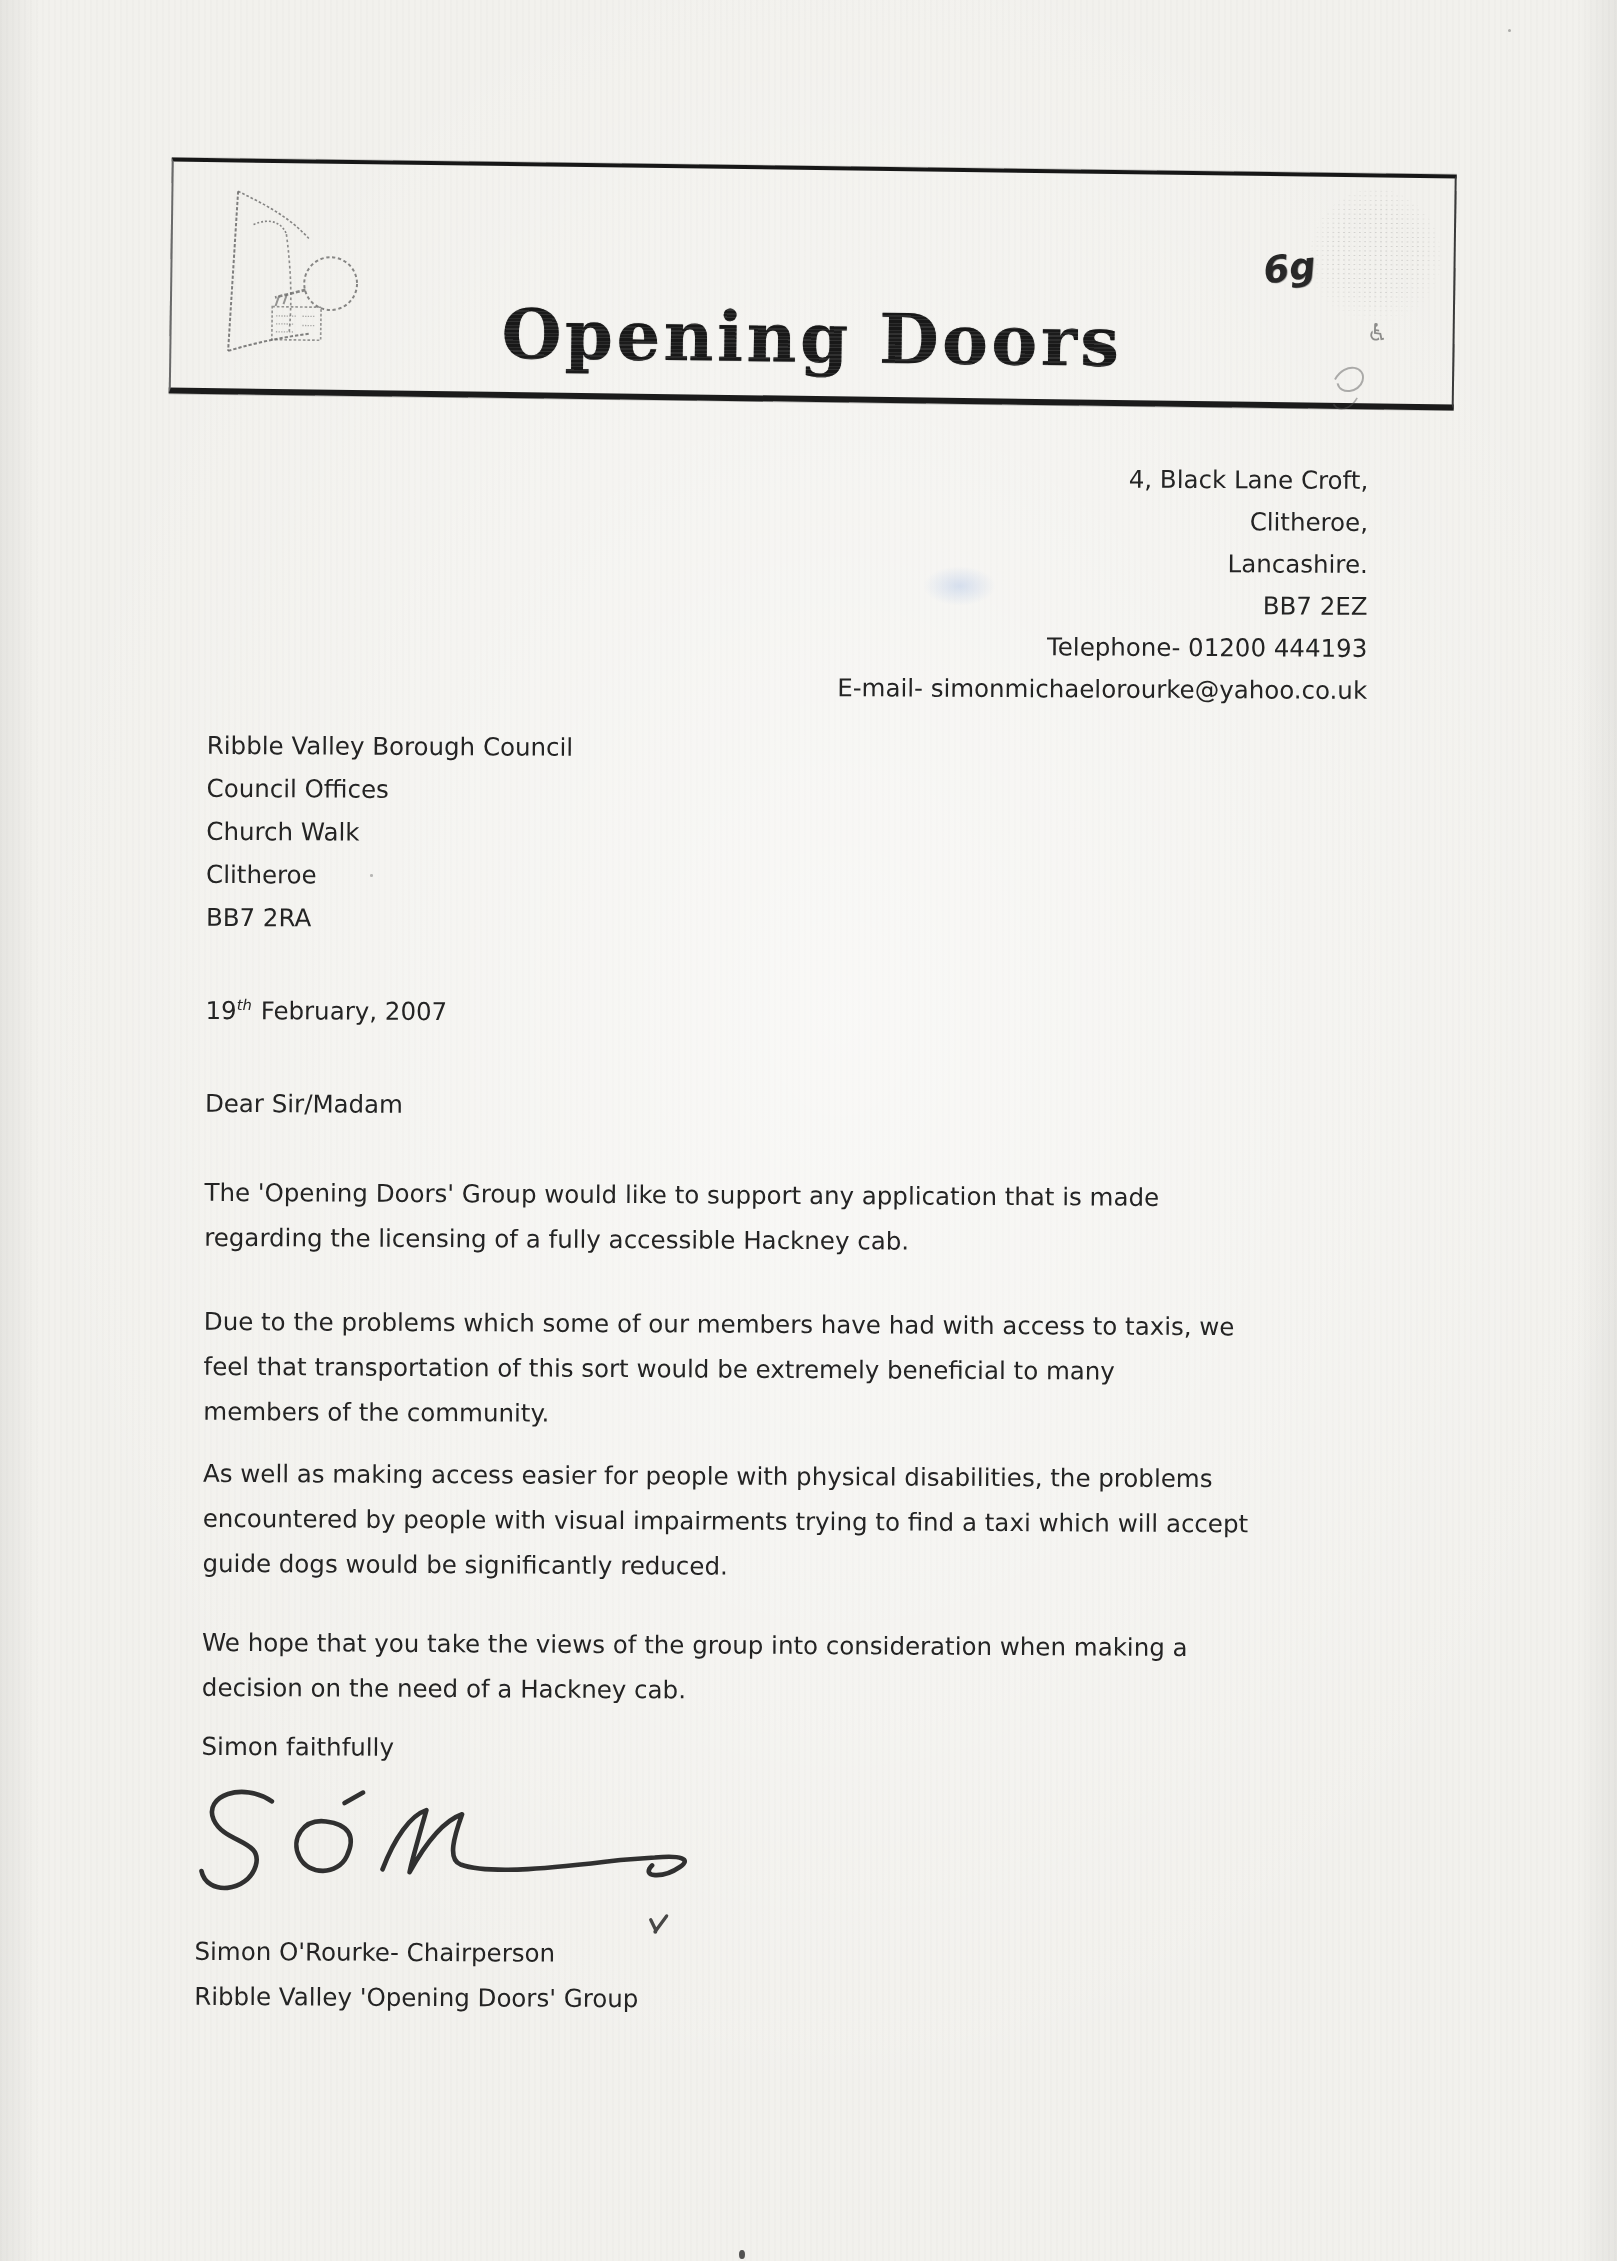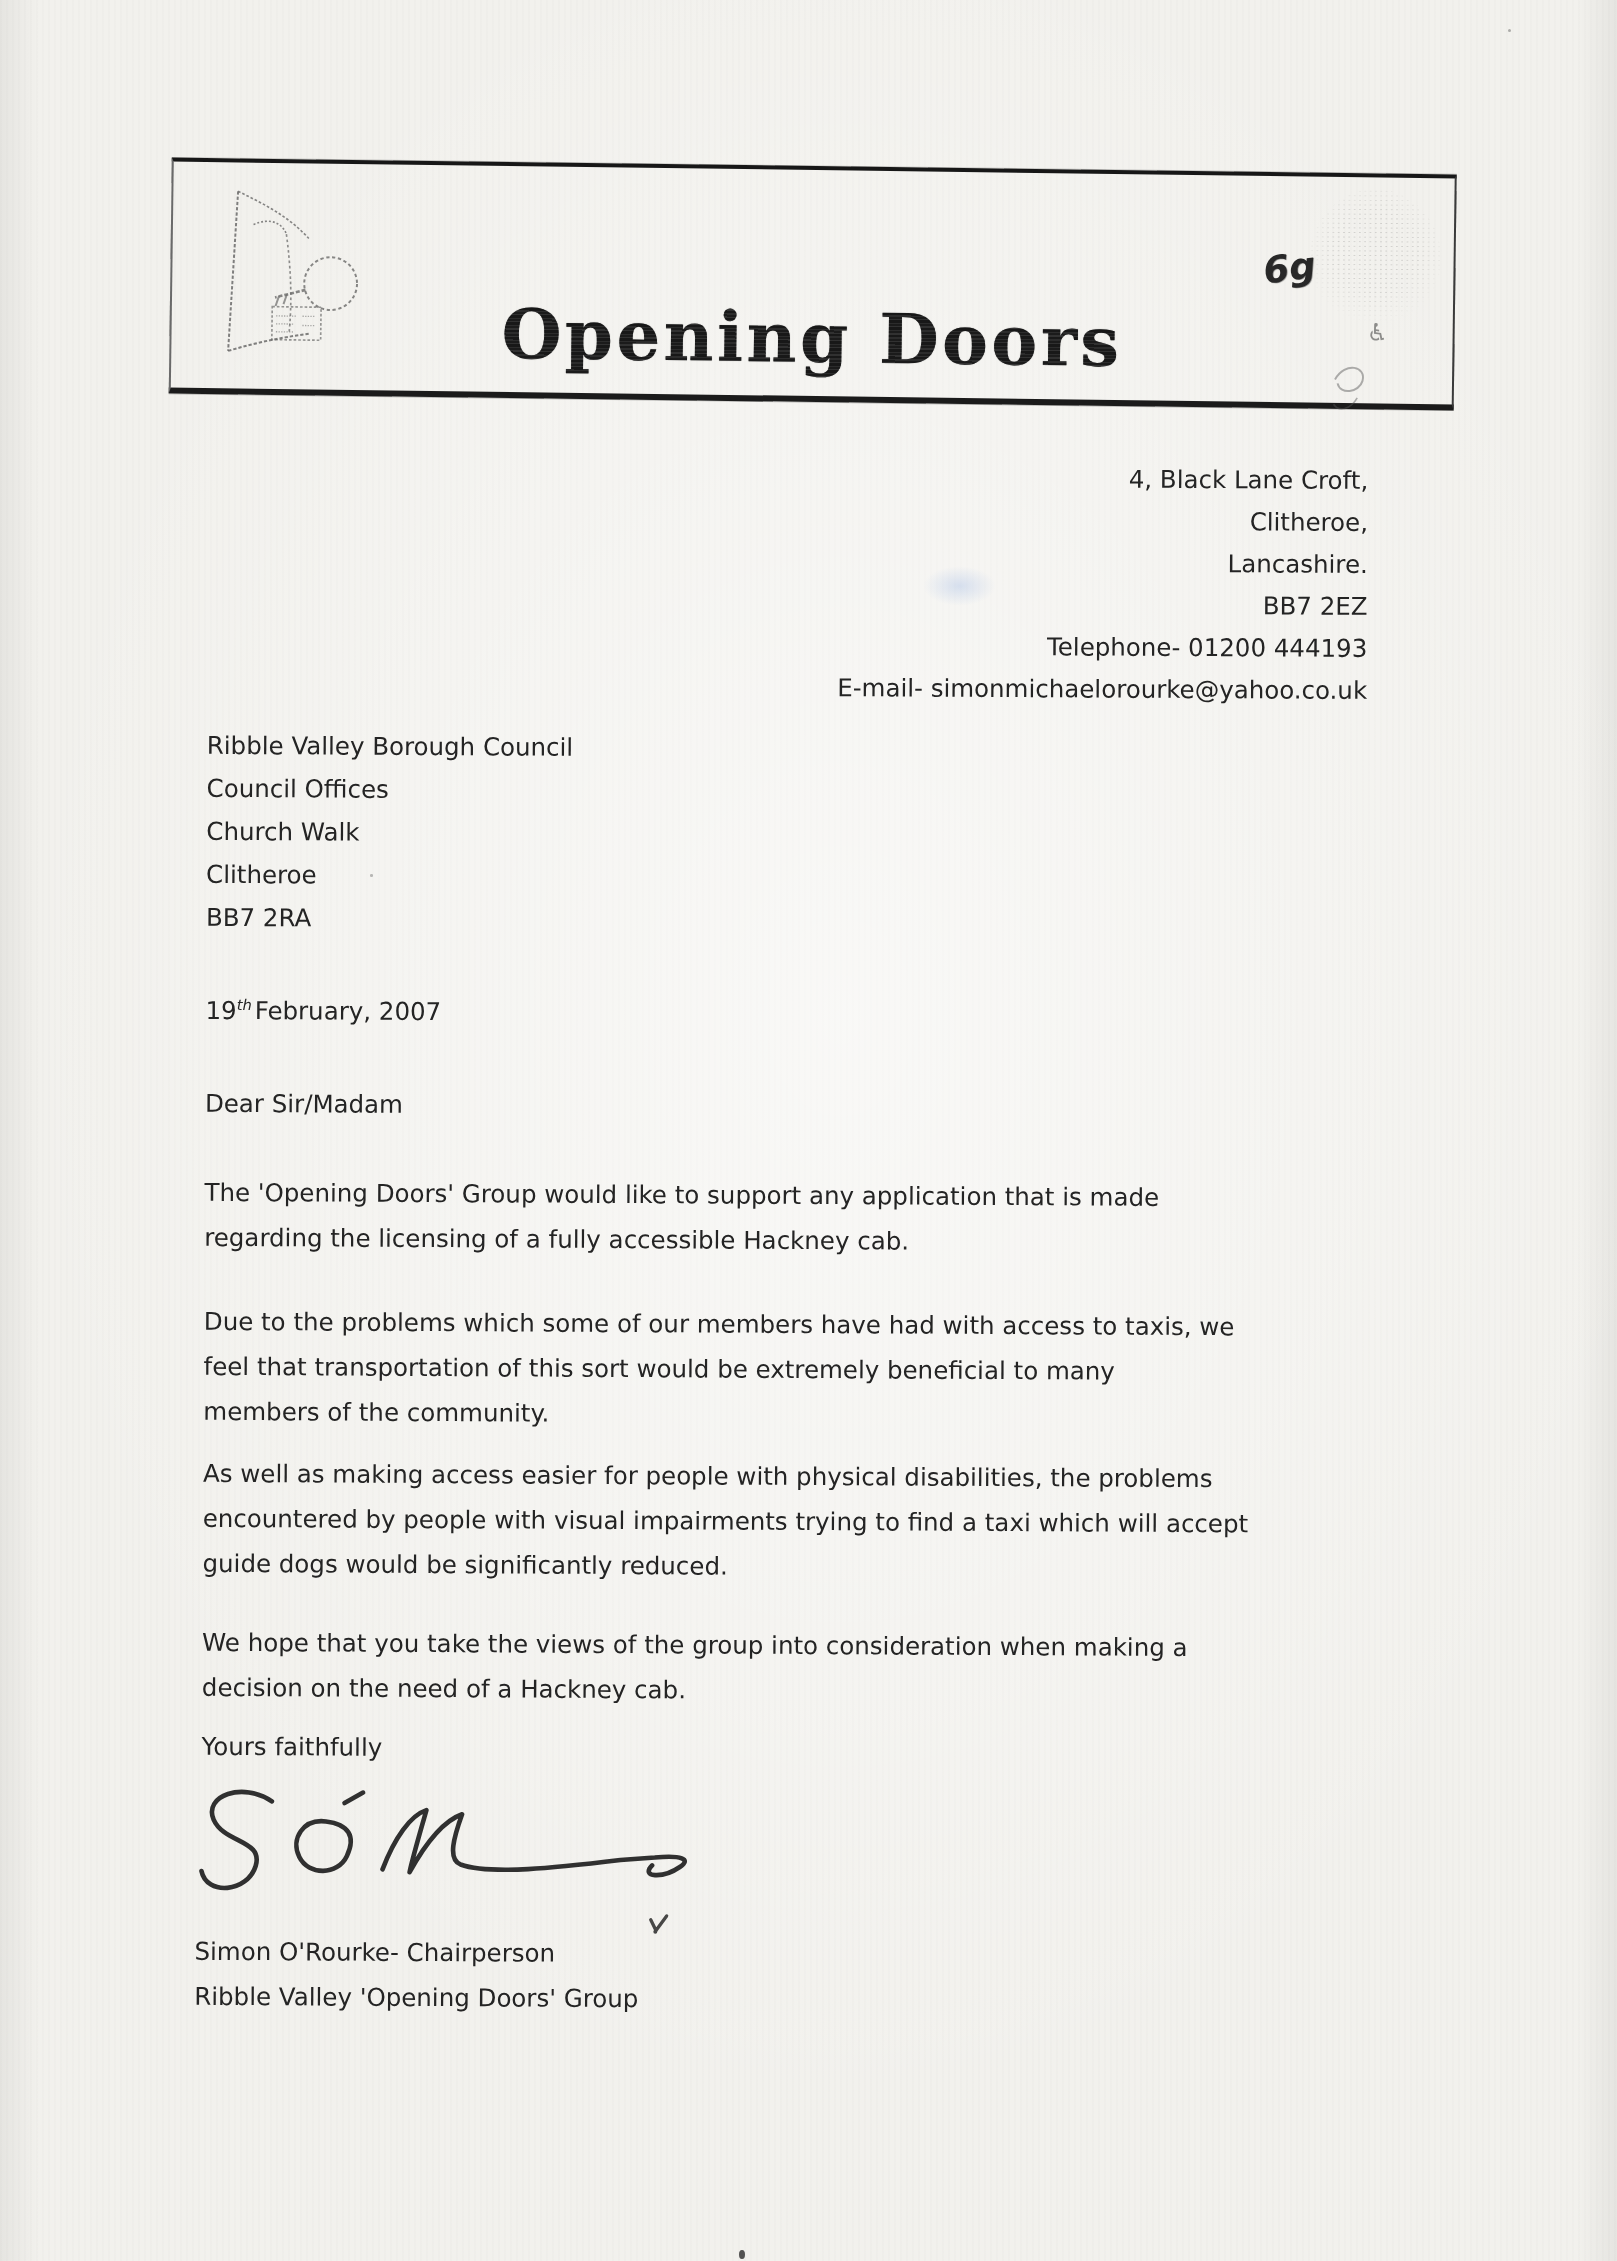--- a/index.html
+++ b/index.html
@@ -79,21 +79,21 @@
     text-align:right;font-size:24.5px;line-height:42px;color:#242424;
   }
   .recipient-block{
     position:absolute;left:206px;top:727px;
     font-size:24.5px;line-height:43px;color:#242424;
   }
 
   
   .date-line{position:absolute;left:206px;top:999px;font-size:24.5px;color:#242424;}
   .date-line sup{font-size:60%;vertical-align:super;font-style:italic;}
-  .date-rest{margin-left:3px;}
+  .date-rest{margin-left:9px;}
   .salutation{position:absolute;left:206px;top:1092px;font-size:24.5px;color:#242424;}
   .para{position:absolute;left:206px;font-size:24.5px;line-height:45px;color:#242424;}
   .p1{top:1173px;}
   .p2{top:1302px;}
   .p3{top:1454px;}
   .p4{top:1623px;}
   .valediction{position:absolute;left:206px;top:1735px;font-size:24.5px;color:#242424;}
 
   
   .signature{position:absolute;left:192px;top:1783px;}
@@ -181,21 +181,21 @@
     <div class="para p3">
       <div class="line">As well as making access easier for people with physical disabilities, the problems</div>
       <div class="line">encountered by people with visual impairments trying to find a taxi which will accept</div>
       <div class="line">guide dogs would be significantly reduced.</div>
     </div>
     <div class="para p4">
       <div class="line">We hope that you take the views of the group into consideration when making a</div>
       <div class="line">decision on the need of a Hackney cab.</div>
     </div>
 
-    <div class="valediction">Yours faithfully</div>
+    <div class="valediction">Simon faithfully</div>
 
     <svg class="signature" width="555" height="119" viewBox="0 0 840 180">
       <path d="M128,32 C84,2 24,24 40,60 C56,96 116,90 104,130 C92,170 30,176 22,138"></path>
       <path d="M238,34 l28,-16"></path>
       <path d="M210,62 C176,58 156,88 170,116 C184,144 228,144 242,114 C256,84 244,66 210,62"></path>
       <path d="M296,134 C314,86 338,52 362,44 C352,80 342,114 337,138 C360,96 388,60 416,50 C404,84 394,118 414,126 C460,142 560,130 656,118 L708,114 C748,110 764,116 746,128 C720,146 686,144 704,126"></path>
     </svg>
 
     <svg class="ink-mark" width="24" height="22.5" viewBox="0 0 36 34">
       <path d="M6,10 L14,26 L30,4" fill="none" stroke="#1e1e1e" stroke-width="5" stroke-linecap="round" stroke-linejoin="round"></path>

